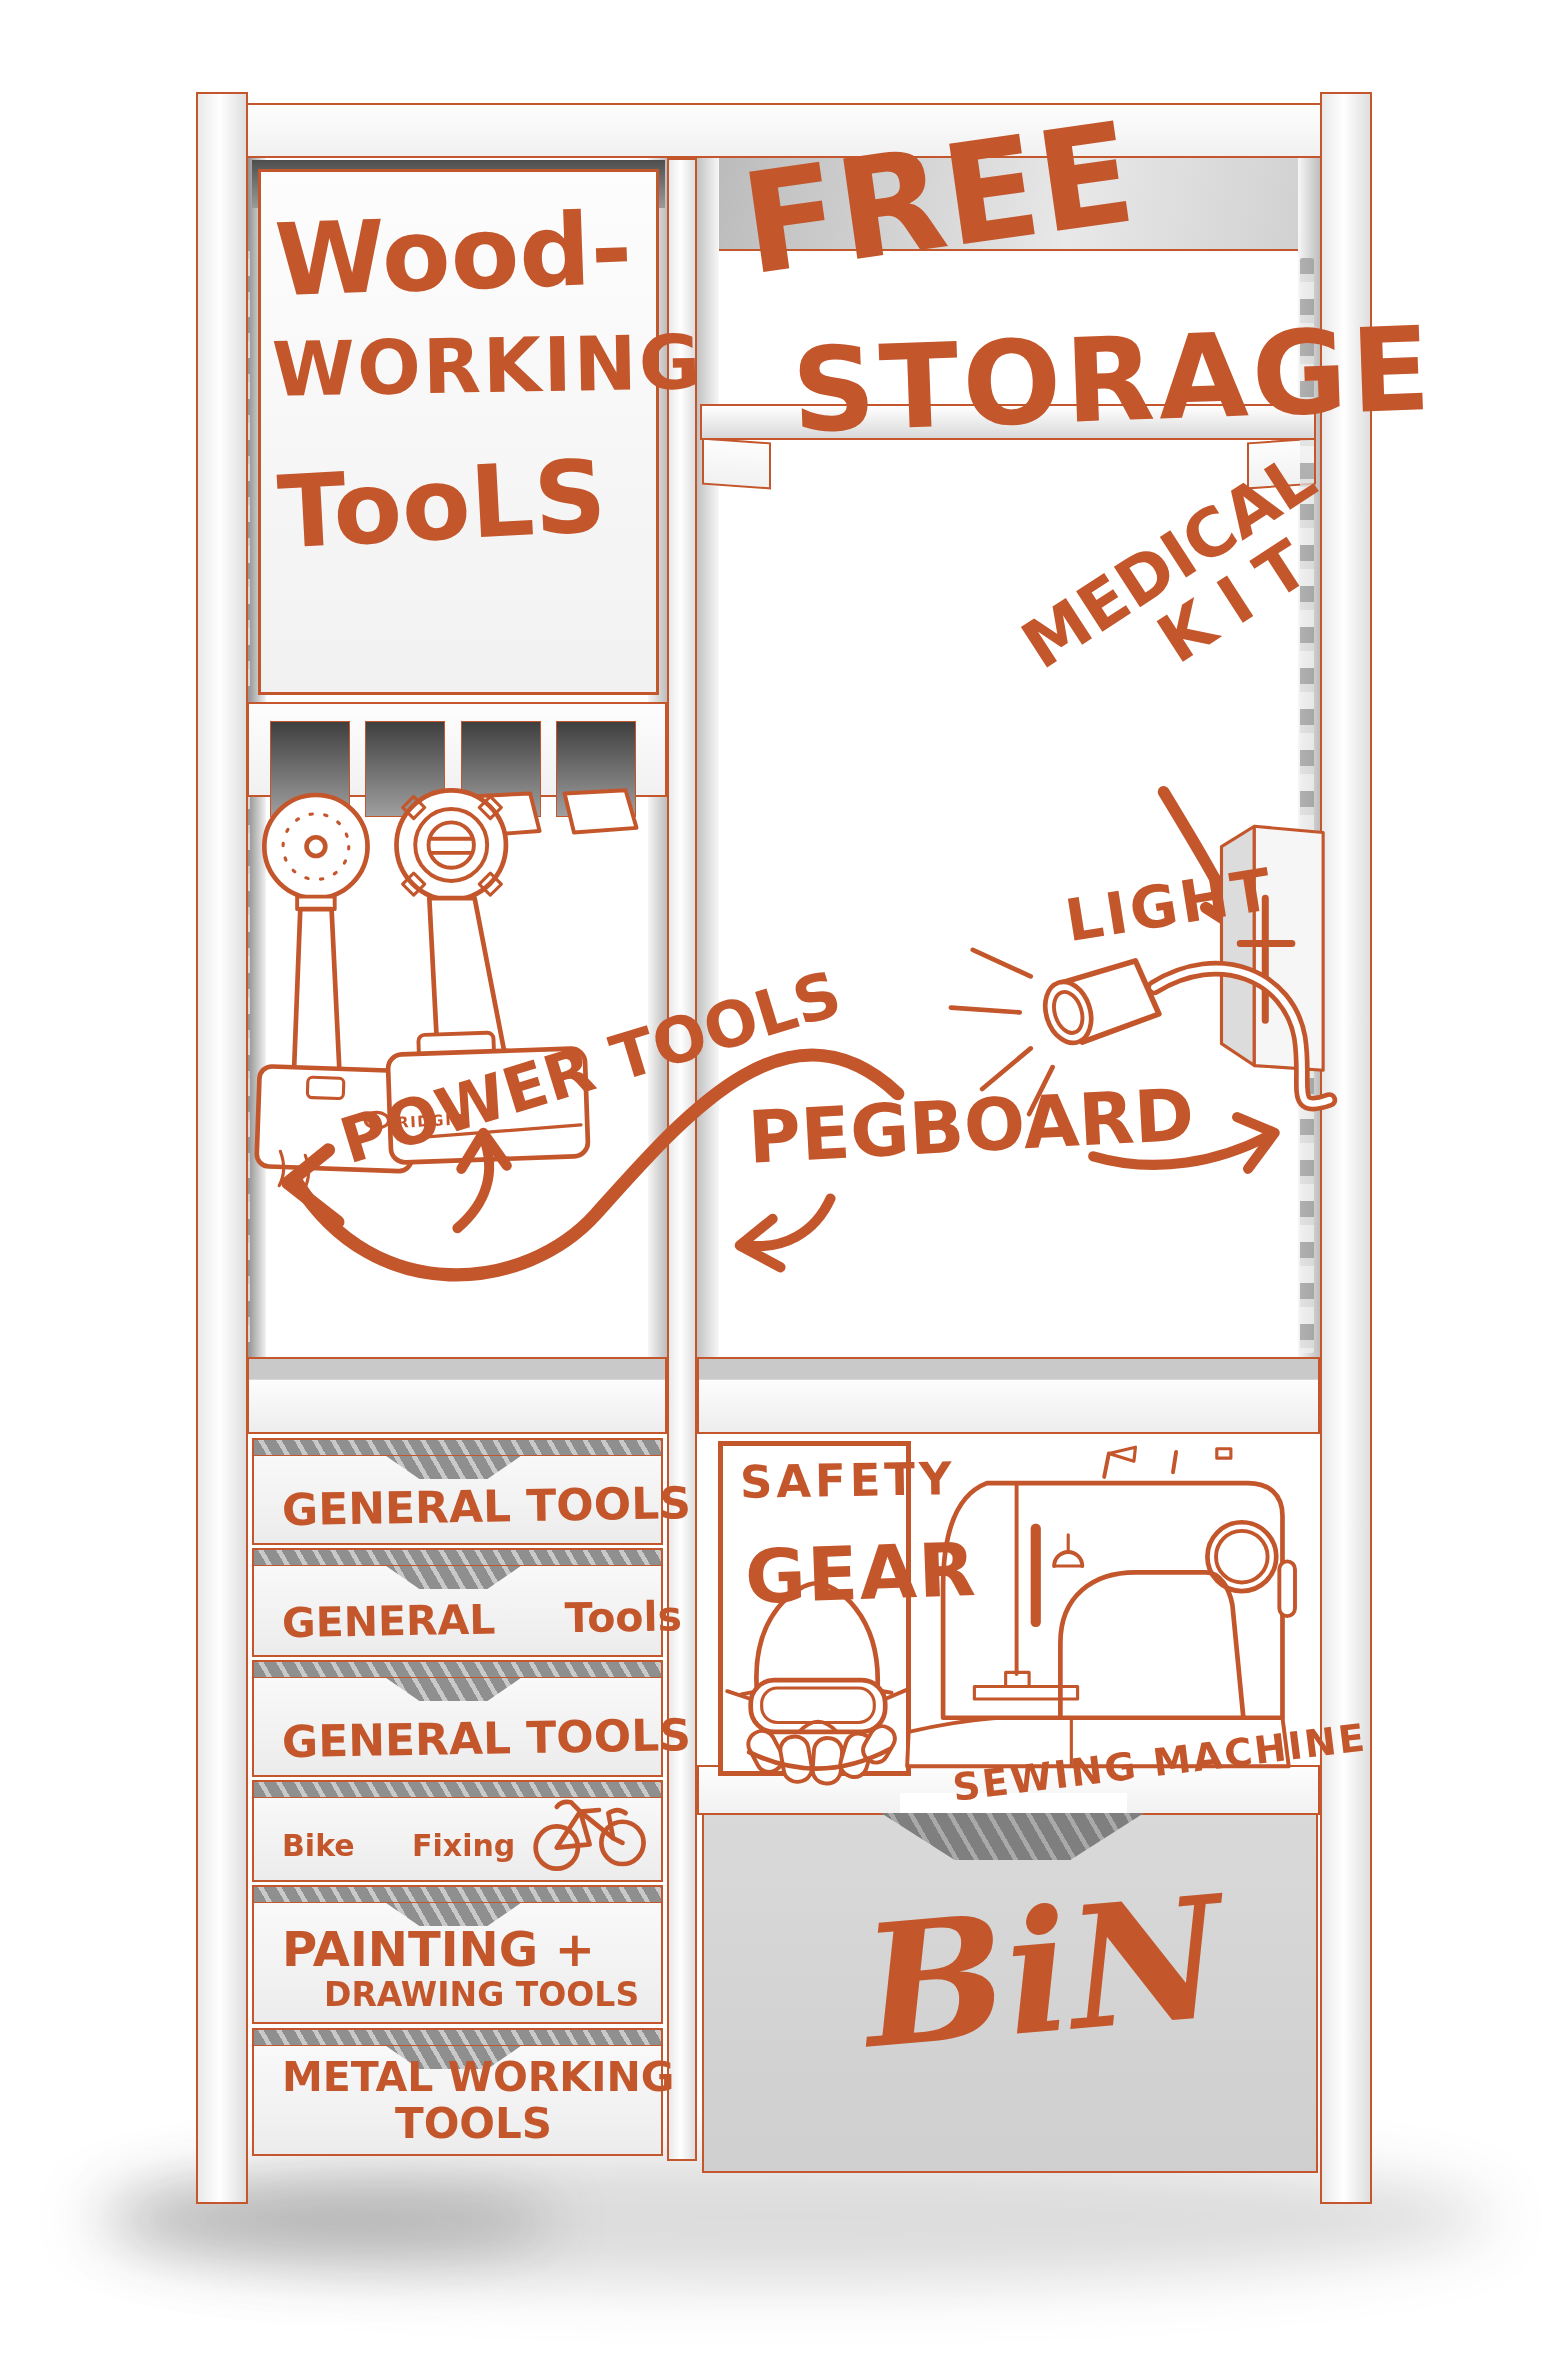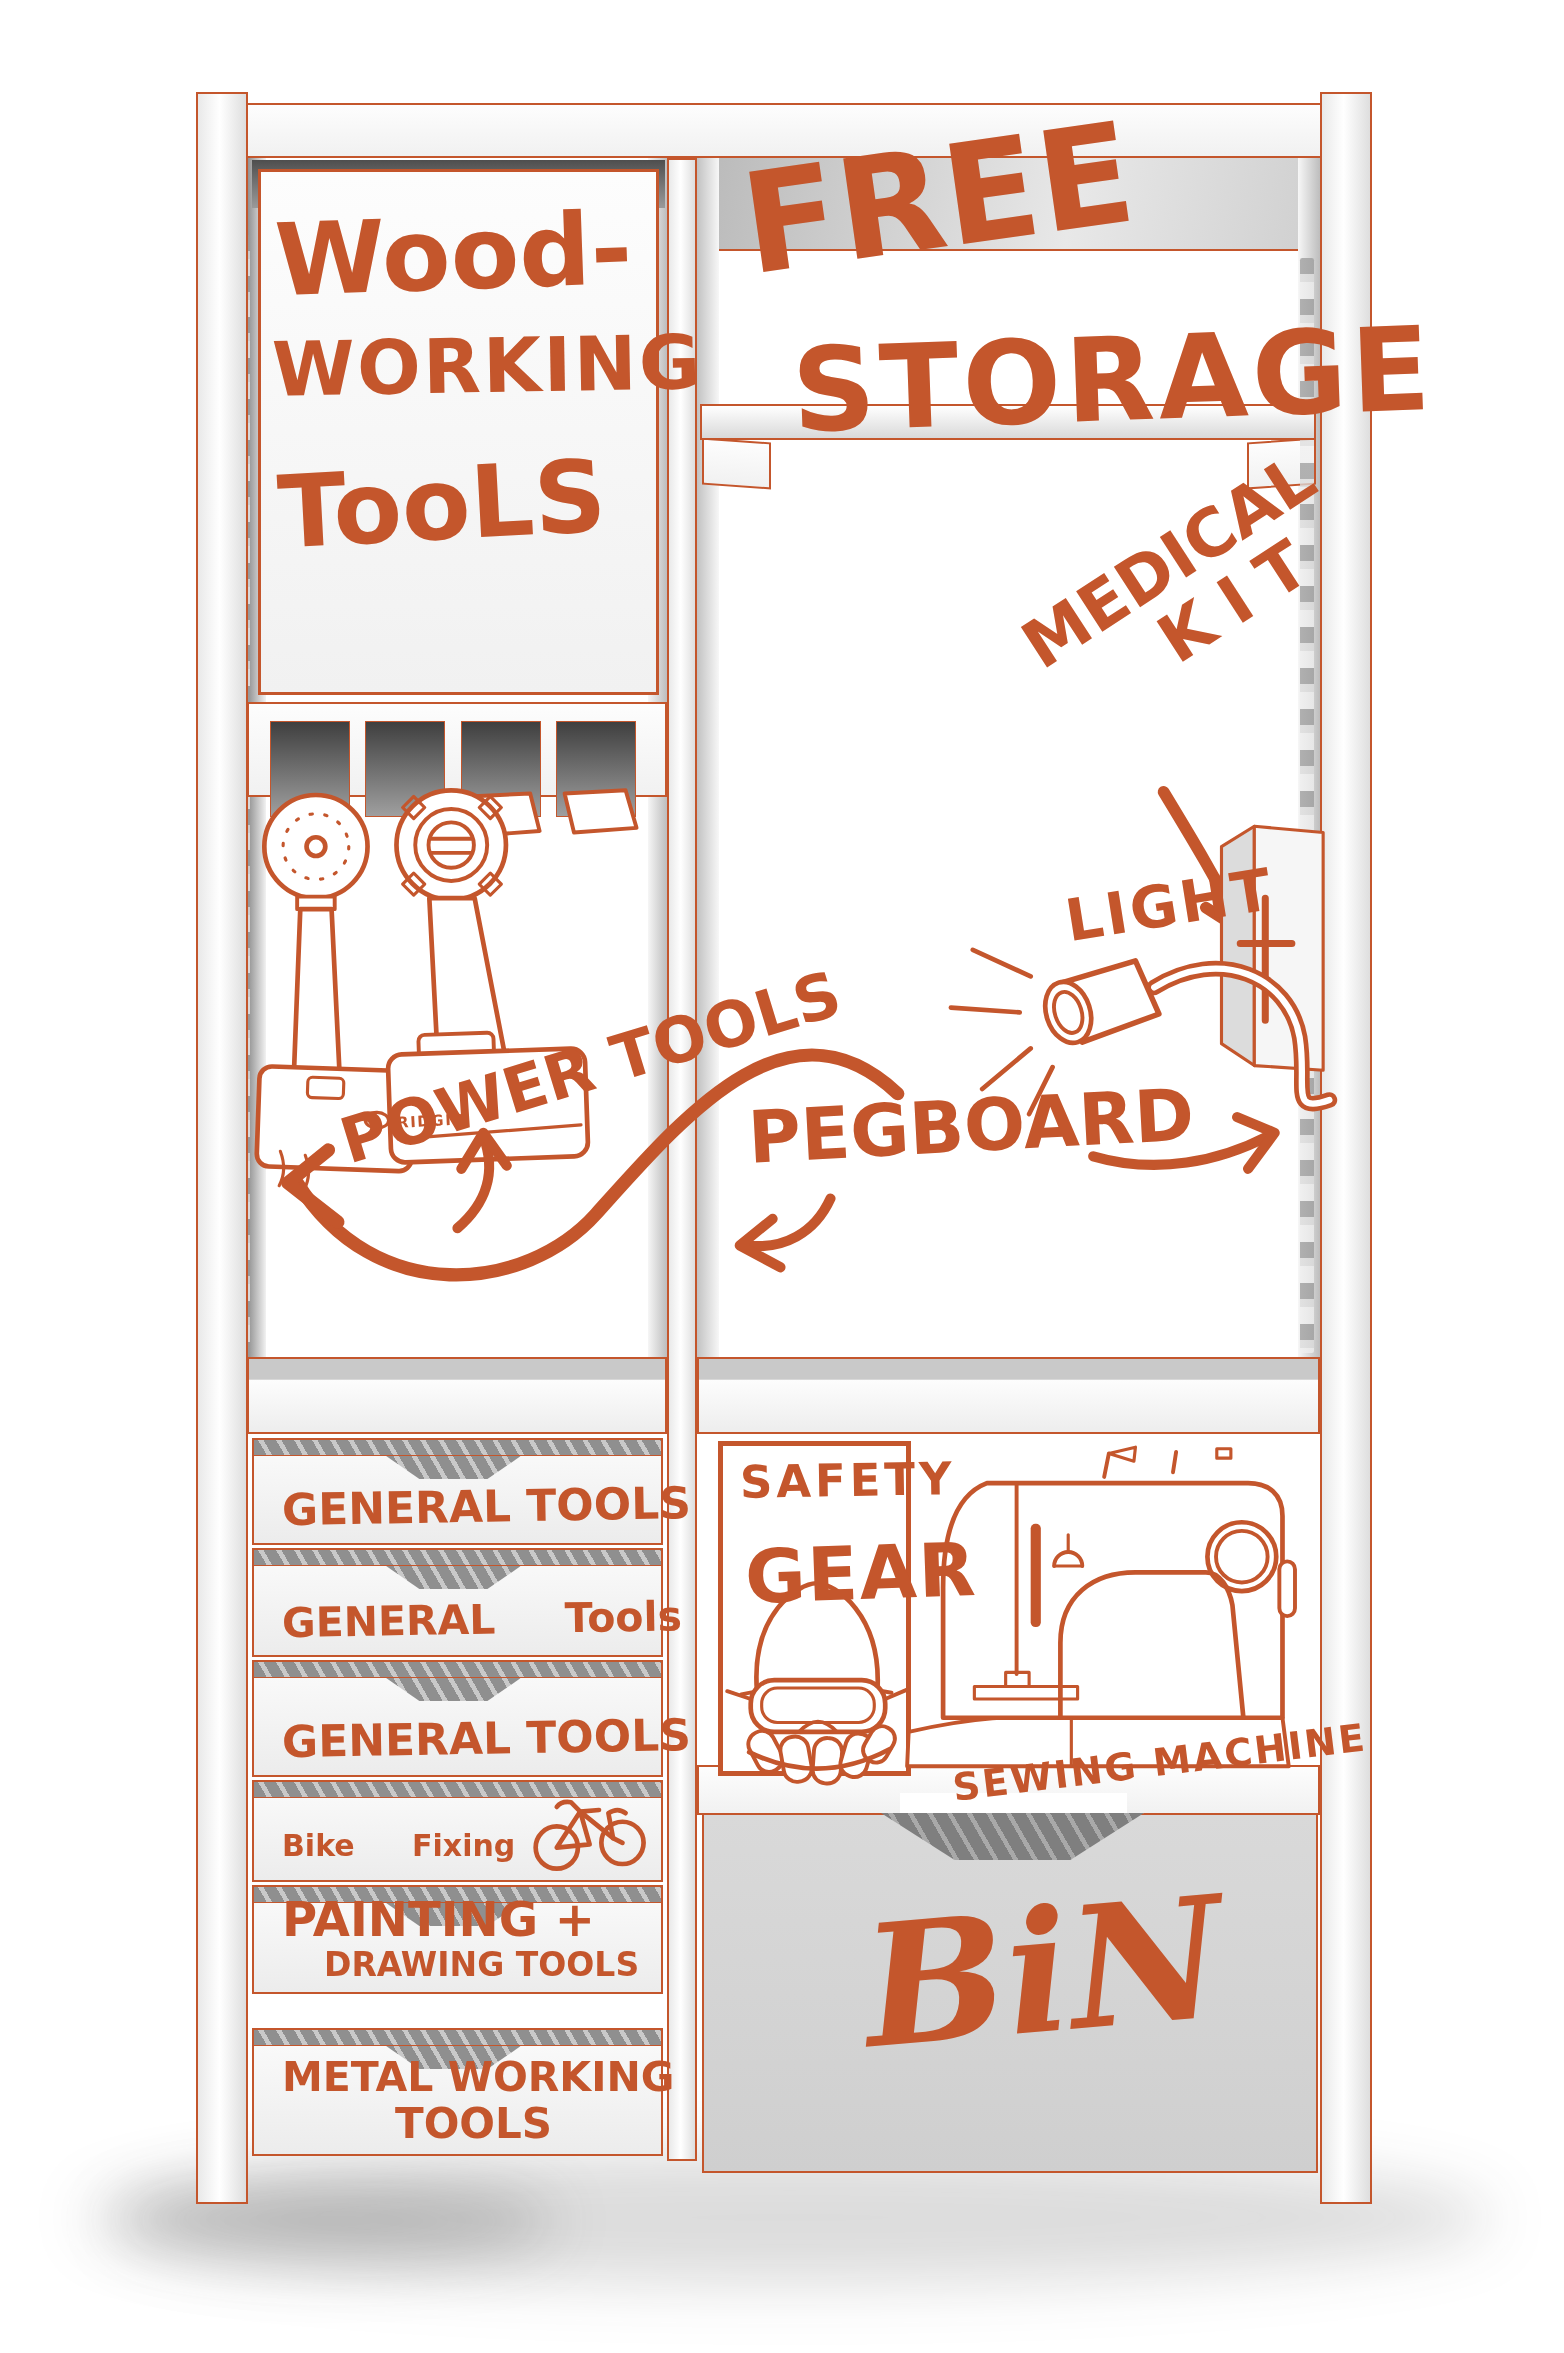--- a/index.html
+++ b/index.html
@@ -82,21 +82,21 @@
   </div>
   <div class="drawer" style="top:1660px;height:117px;">
     <div class="drawer-handle"></div>
     <div class="drawer-notch"></div>
     <div class="drawer-label" style="font-size:44px;transform:rotate(-1deg);">GENERAL TOOLS</div>
   </div>
   <div class="drawer" style="top:1780px;height:102px;">
     <div class="drawer-handle"></div>
     <div class="drawer-label" style="font-size:30px;word-spacing:47px;bottom:17px;">Bike Fixing</div>
   </div>
-  <div class="drawer" style="top:1885px;height:109px;padding-left:10px;">
+  <div class="drawer" style="top:1885px;height:139px;padding-left:10px;">
     <div class="drawer-handle"></div>
     <div class="drawer-notch"></div>
     <div class="drawer-label" style="font-size:48px;bottom:45px;">PAINTING +</div>
     <div class="drawer-label" style="font-size:33px;left:70px;bottom:7.8px;">DRAWING TOOLS</div>
   </div>
   <div class="drawer" style="top:2028px;height:128px;">
     <div class="drawer-handle"></div>
     <div class="drawer-notch"></div>
     <div class="drawer-label" style="font-size:41px;bottom:53px;">METAL WORKING</div>
     <div class="drawer-label" style="font-size:42px;left:141px;bottom:6.3px;">TOOLS</div>

